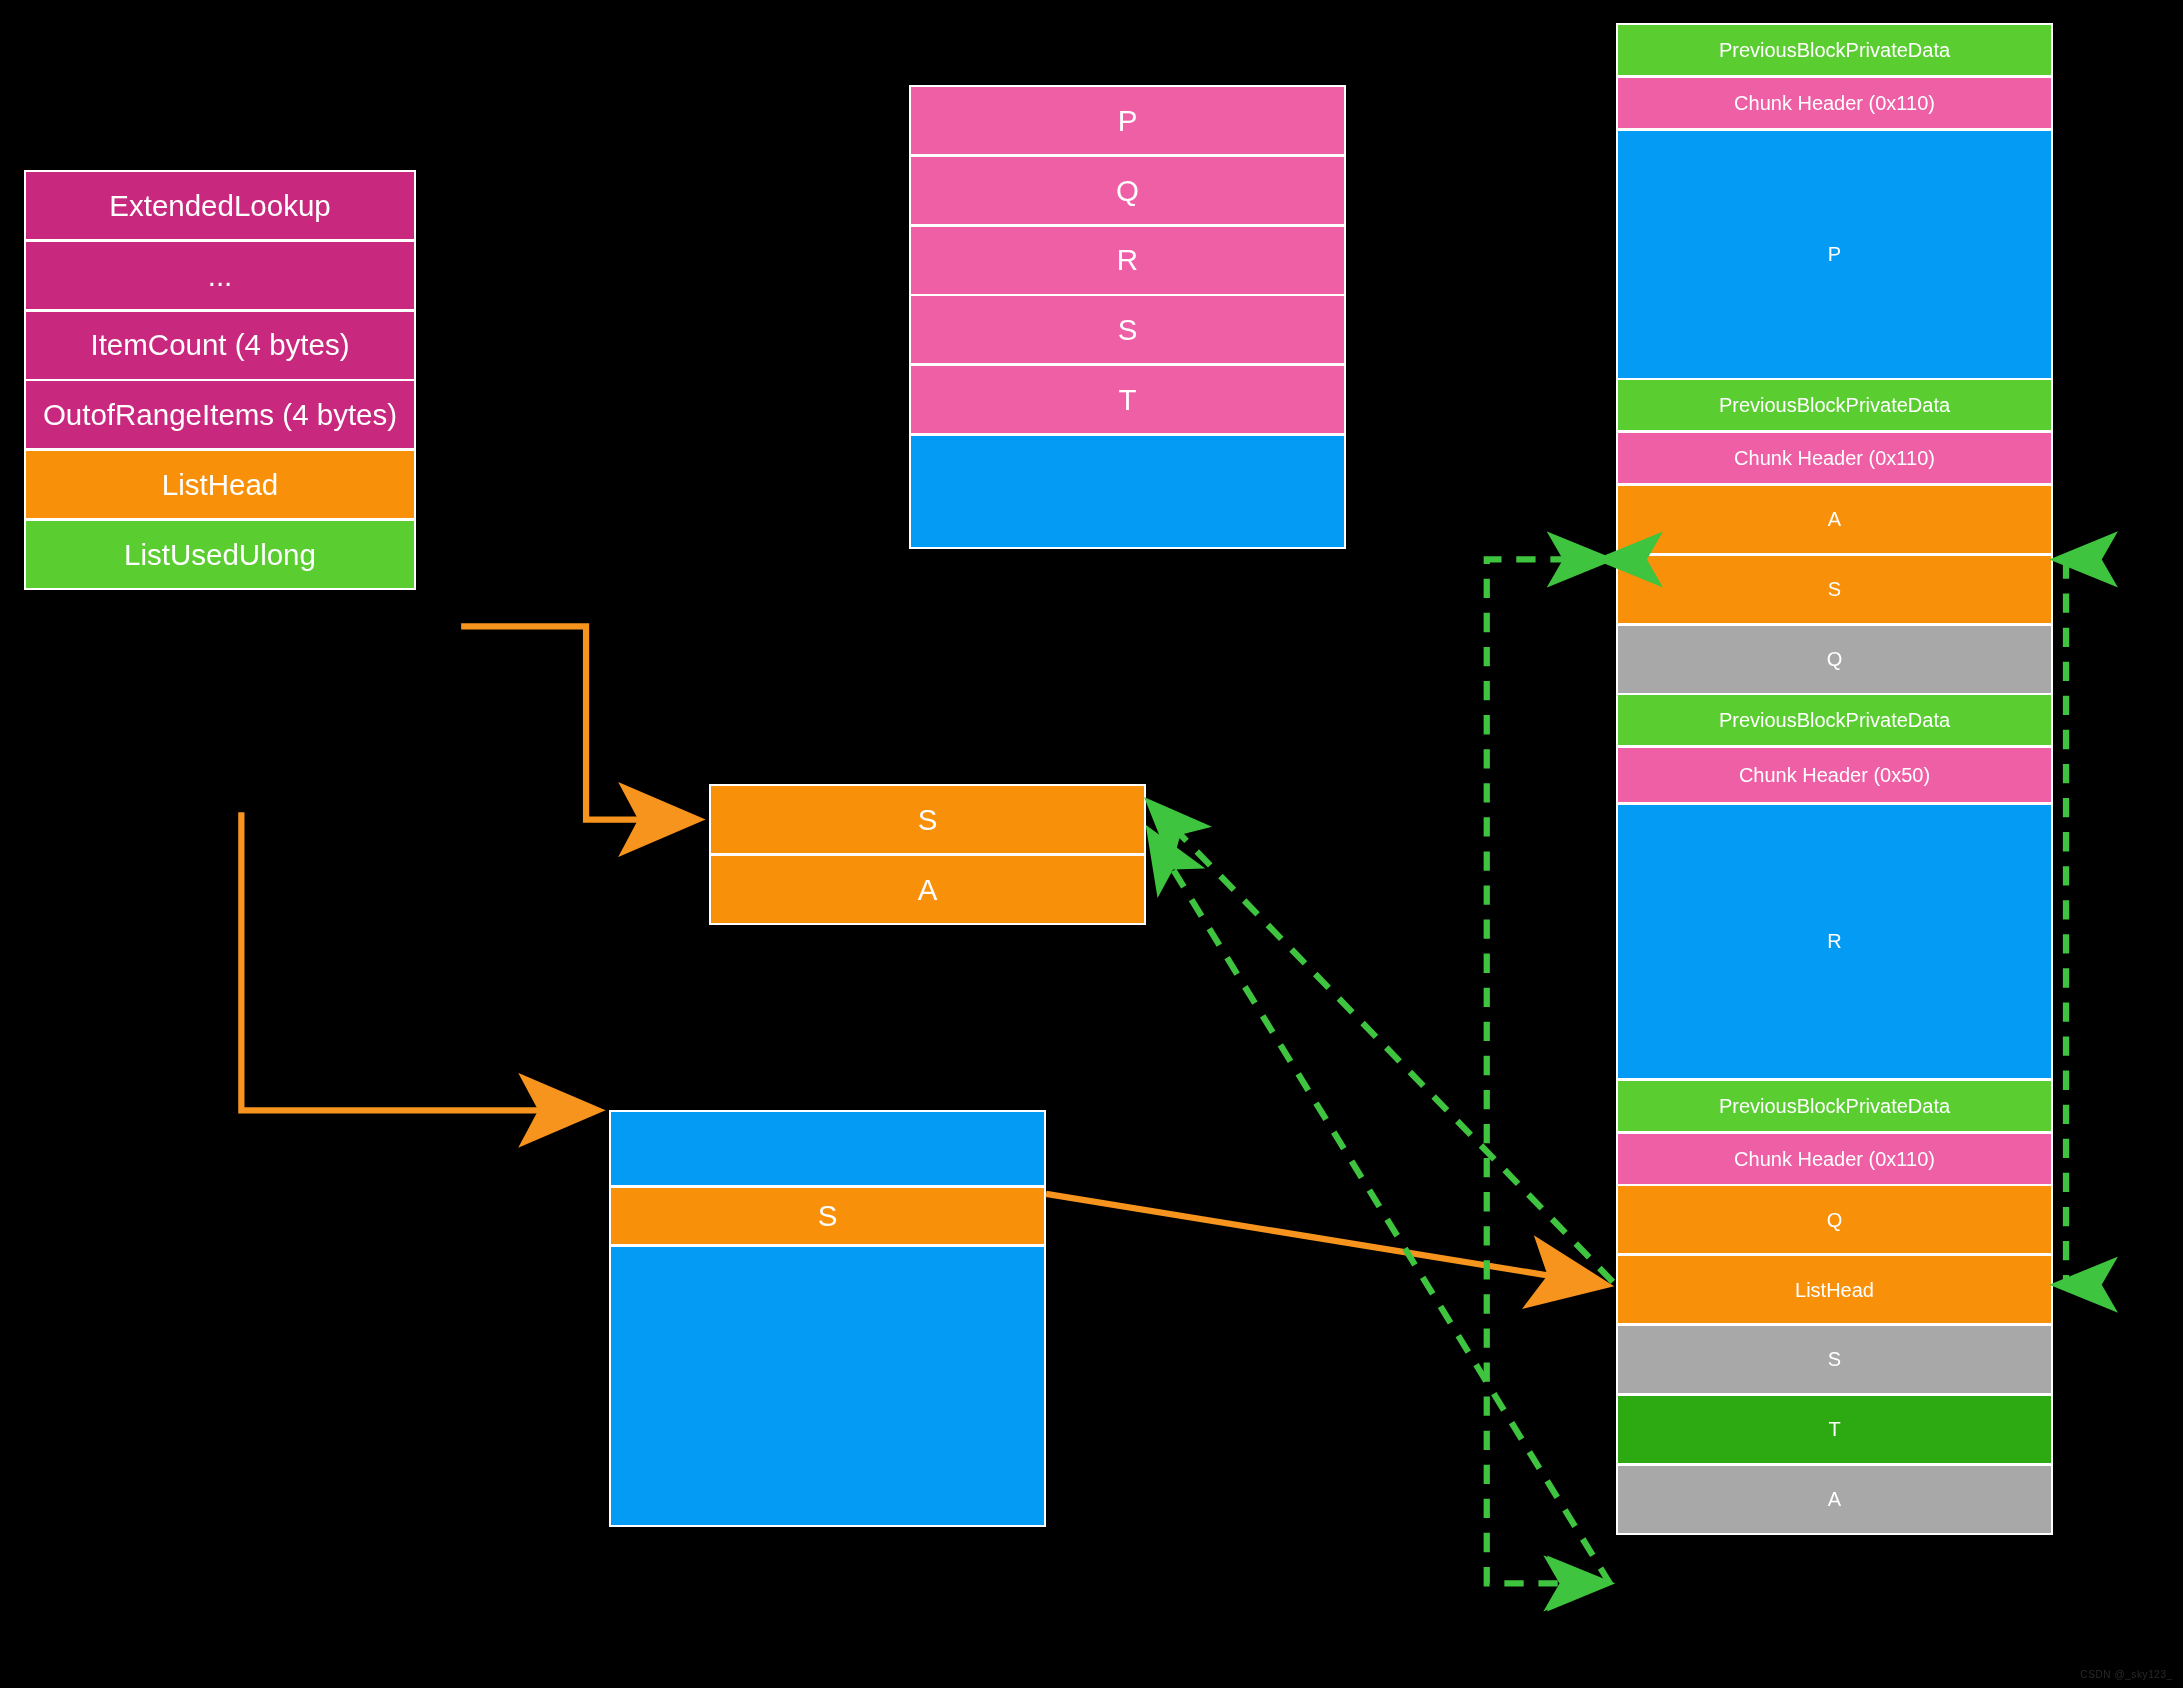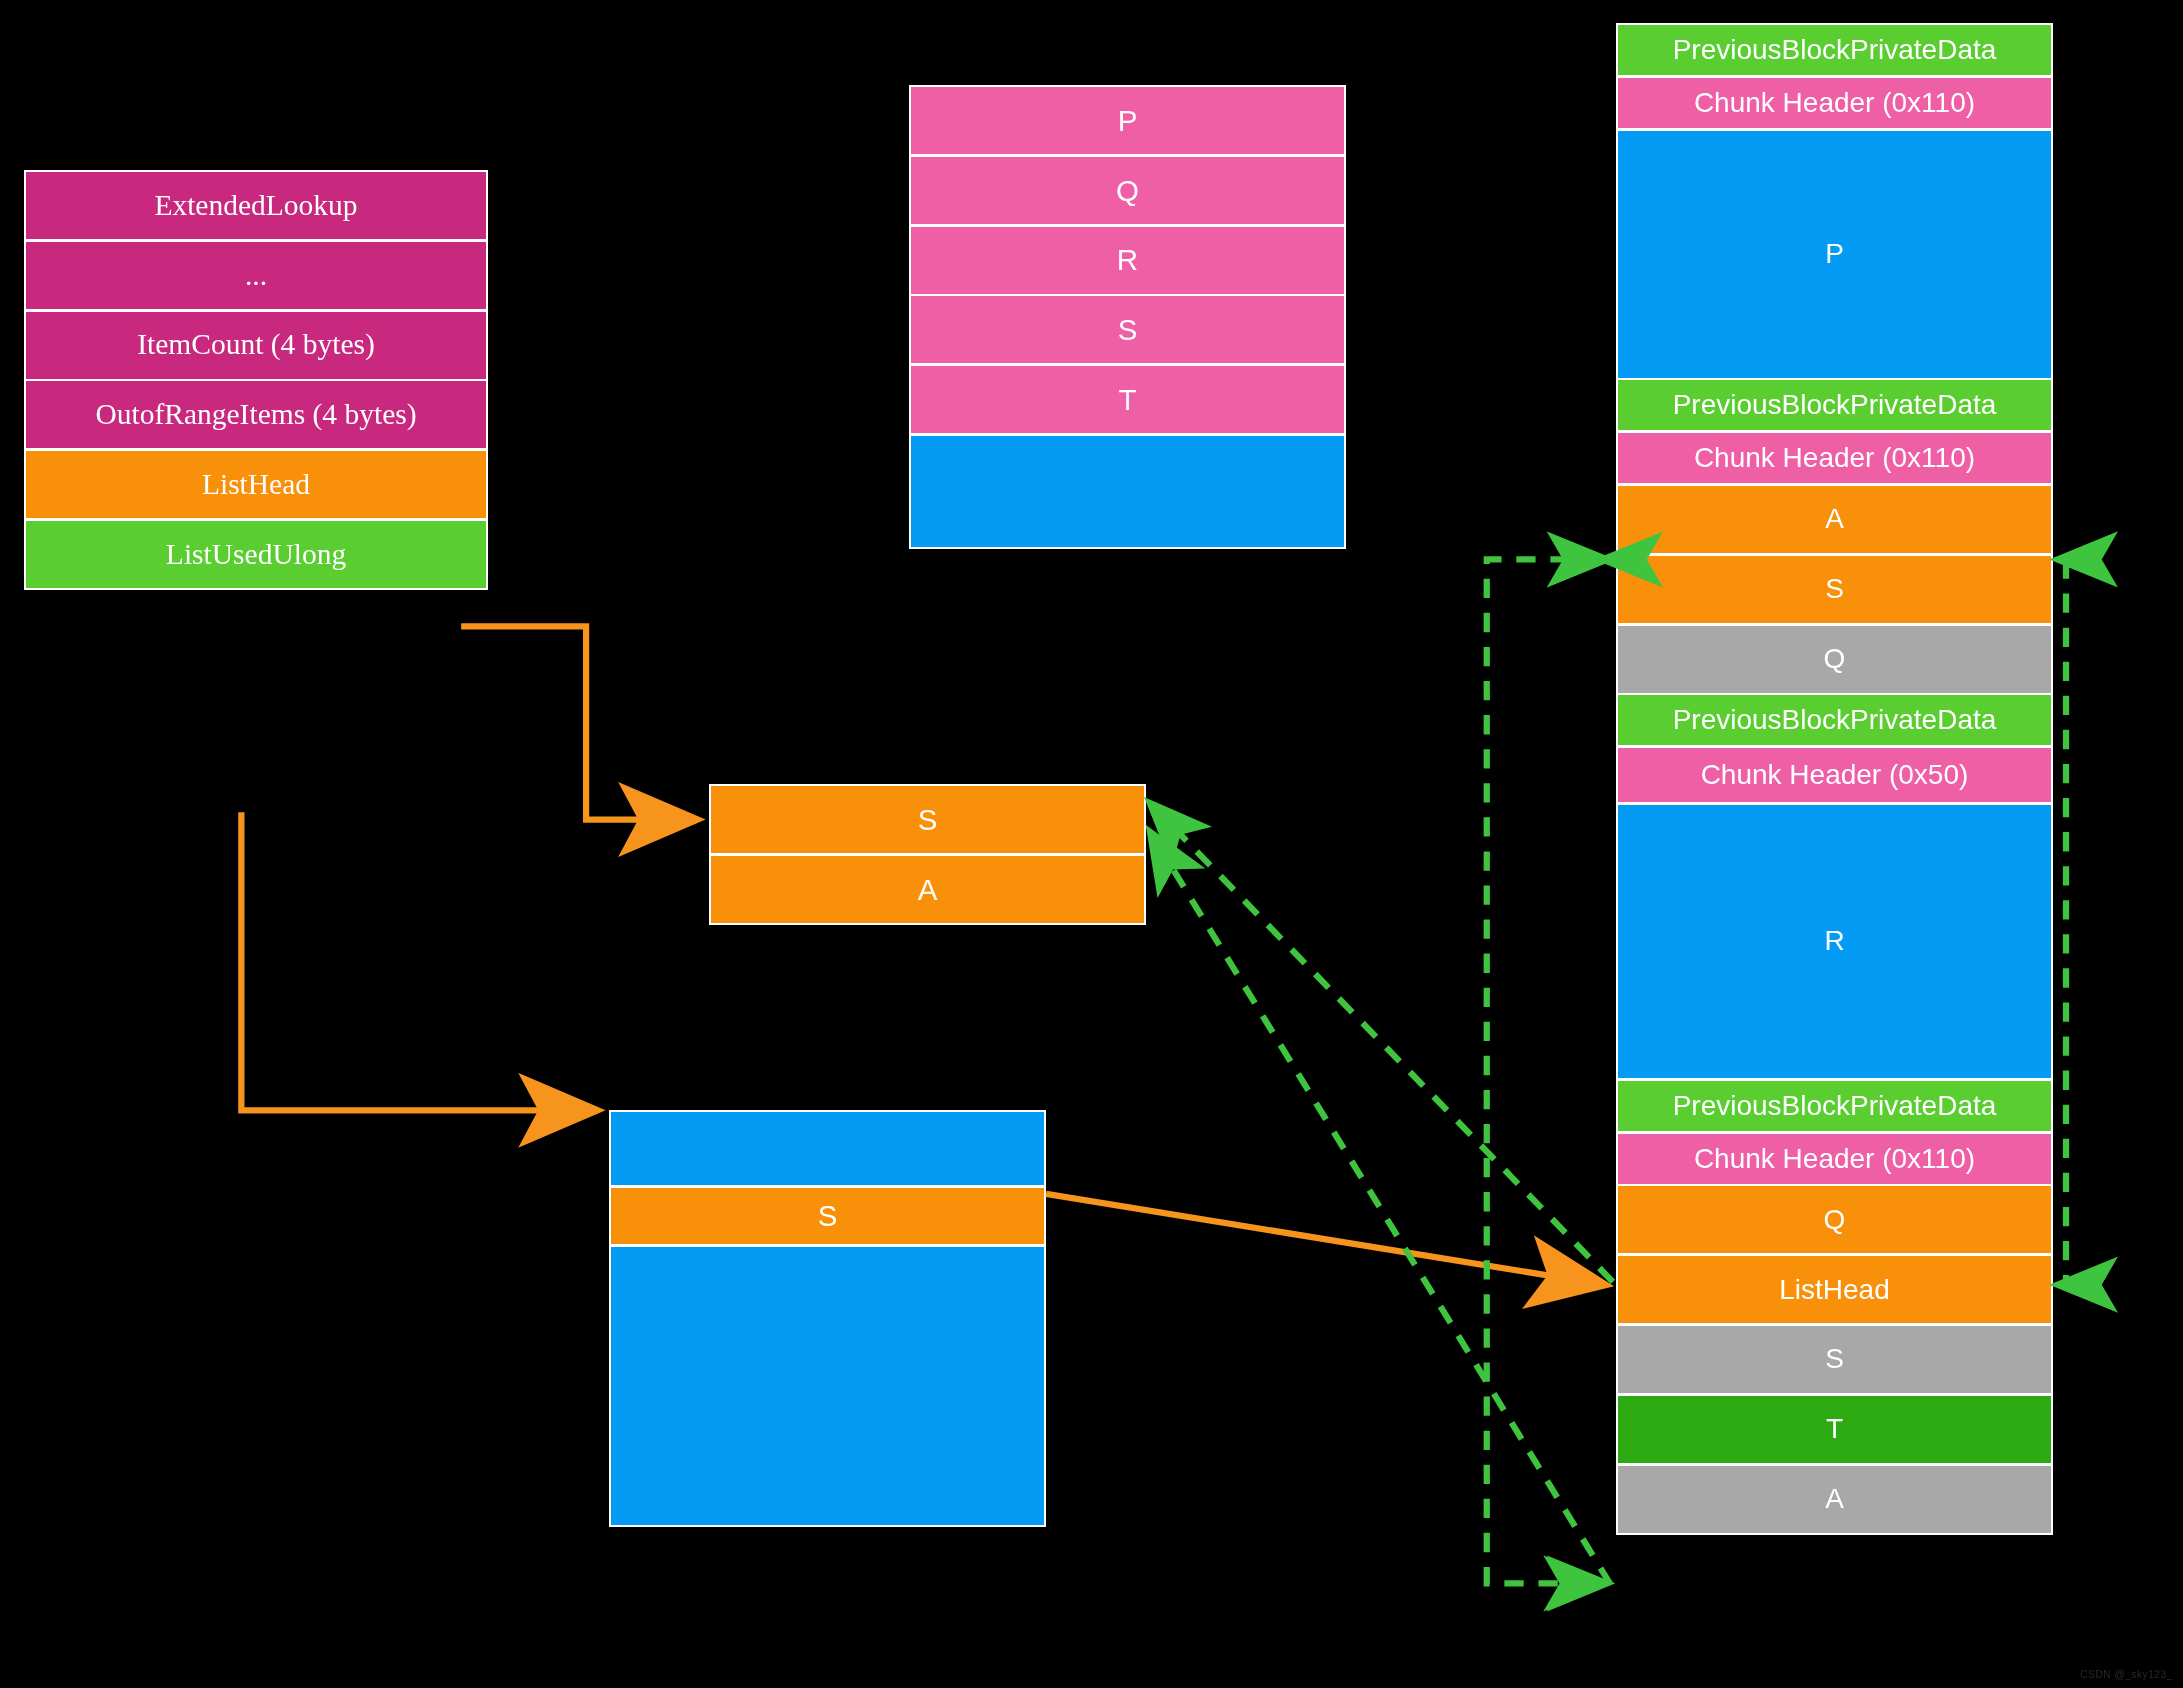--- a/index.html
+++ b/index.html
@@ -39,34 +39,34 @@
   
   .c-magenta{background:#C9287F;}
   .c-pink{background:#EE5FA6;}
   .c-lgreen{background:#5ACE30;}
   .c-dgreen{background:#2DA911;}
   .c-orange{background:#F99009;}
   .c-blue{background:#039BF4;}
   .c-gray{background:#A8A8A8;}
 
   
-  #struct-table{left:24px;top:170px;width:464px;font-family:Liberation Serif, serif;}
+  #struct-table{left:24px;top:170px;width:392px;}
   #struct-table .row{height:68px;font-size:29.5px;}
 
   #pqrst-table{left:909px;top:85px;width:437px;}
   #pqrst-table .row{height:67px;font-size:29.5px;}
 
   #sa-box{left:709px;top:784px;width:437px;}
   #sa-box .row{height:67px;font-size:29.5px;}
 
   #chunk-s-box{left:609px;top:1110px;width:437px;}
   #chunk-s-box .row{font-size:29.5px;}
 
   #heap-col{left:1616px;top:23px;width:437px;}
-  #heap-col .row{font-size:28px;}
+  #heap-col .row{font-size:20px;}
 
   
   #wires{position:absolute;left:0;top:0;width:2183px;height:1688px;pointer-events:none;}
 
   #watermark{
     position:absolute;
     right:10.2px;
     bottom:8px;
     color:#2a2a2a;
     font-size:10px;

